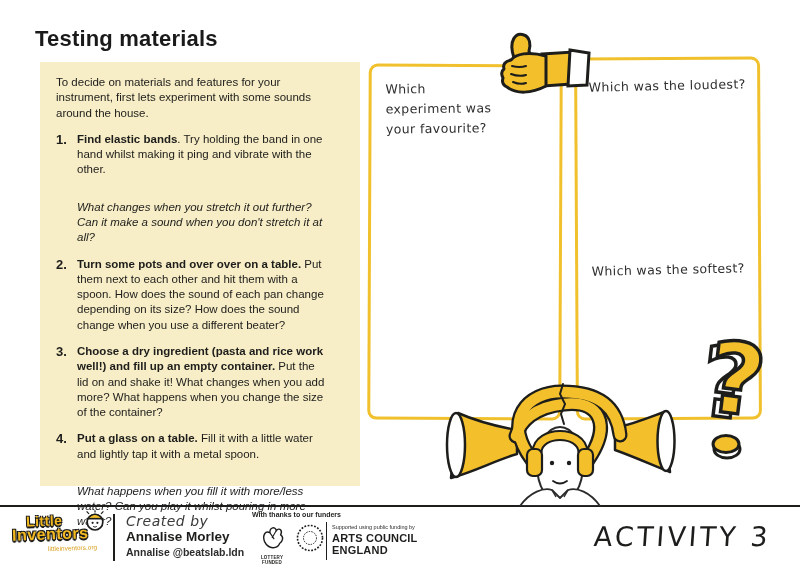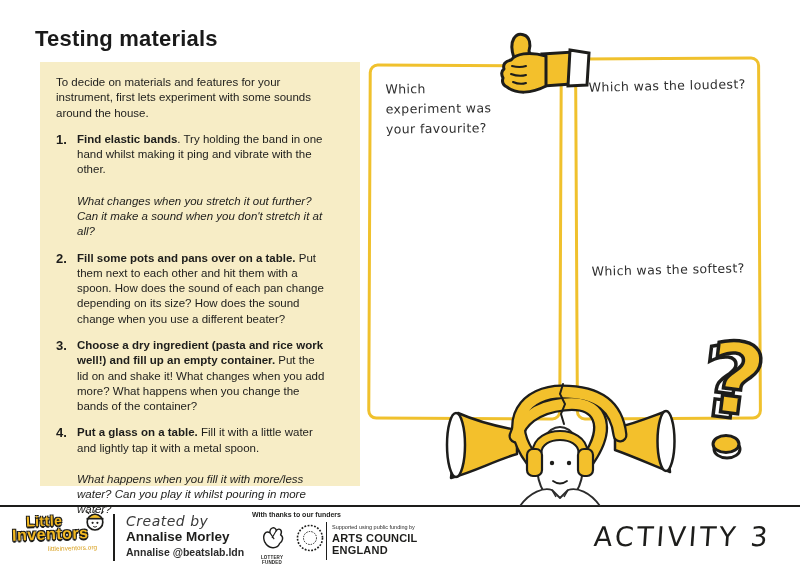--- a/index.html
+++ b/index.html
@@ -14,21 +14,21 @@
   }
   
   .panel {
     position:absolute; left:40px; top:62px; width:320px; height:424px;
     background:#f7edc6; padding:13px 31px 10px 16px;
   }
   .panel p.intro { font-size:11.5px; line-height:1.33; }
   .step { position:relative; padding-left:21px; margin-top:11px; font-size:11.5px; line-height:1.33; }
   .step .num { position:absolute; left:0; top:-1px; font-weight:bold; font-size:13px; }
   .step .b { font-weight:bold; }
-  .q { margin-top:16px; font-style:italic; font-size:11.5px; line-height:1.33; }
+  .q { margin-top:22px; font-style:italic; font-size:11.5px; line-height:1.33; }
   
   .answer-box {
     position:absolute; border:3px solid #f0c12d; border-radius:9px; background:#fff; z-index:1;
   }
   .box-left  { left:368px; top:64px; width:194px; height:356px; transform:rotate(0.25deg); }
   .box-right { left:575px; top:57px; width:186px; height:363px; transform:rotate(-0.3deg); }
   .hand {
     font-family:"DejaVu Sans", sans-serif; font-size:12.5px; color:#2e2e2e;
     letter-spacing:0.4px; line-height:1.6; transform:rotate(-1deg);
   }
@@ -80,25 +80,25 @@
 
   <div class="panel">
     <p class="intro">To decide on materials and features for your instrument, first lets experiment with some sounds around the house.</p>
 
     <div class="step">
       <span class="num">1.</span><span class="b">Find elastic bands</span><span>. Try holding the band in one hand whilst making it ping and vibrate with the other.</span>
       <p class="q">What changes when you stretch it out further? Can it make a sound when you don't stretch it at all?</p>
     </div>
 
     <div class="step">
-      <span class="num">2.</span><span class="b">Fill some pots and pans over on a table.</span><span> Put them next to each other and hit them with a spoon. How does the sound of each pan change depending on its size? How does the sound change when you use a different beater?</span>
-    </div>
-
-    <div class="step">
-      <span class="num">3.</span><span class="b">Choose a dry ingredient (pasta and rice work well!) and fill up an empty container.</span><span> Put the lid on and shake it! What changes when you add more? What happens when you change the bands of the container?</span>
+      <span class="num">2.</span><span class="b">Turn some pots and over over on a table.</span><span> Put them next to each other and hit them with a spoon. How does the sound of each pan change depending on its size? How does the sound change when you use a different beater?</span>
+    </div>
+
+    <div class="step">
+      <span class="num">3.</span><span class="b">Choose a dry ingredient (pasta and rice work well!) and fill up an empty container.</span><span> Put the lid on and shake it! What changes when you add more? What happens when you change the size of the container?</span>
     </div>
 
     <div class="step">
       <span class="num">4.</span><span class="b">Put a glass on a table.</span><span> Fill it with a little water and lightly tap it with a metal spoon.</span>
       <p class="q">What happens when you fill it with more/less water? Can you play it whilst pouring in more water?</p>
     </div>
   </div>
 
   <div class="answer-box box-left">
     <div class="hand hand-fav">Which

